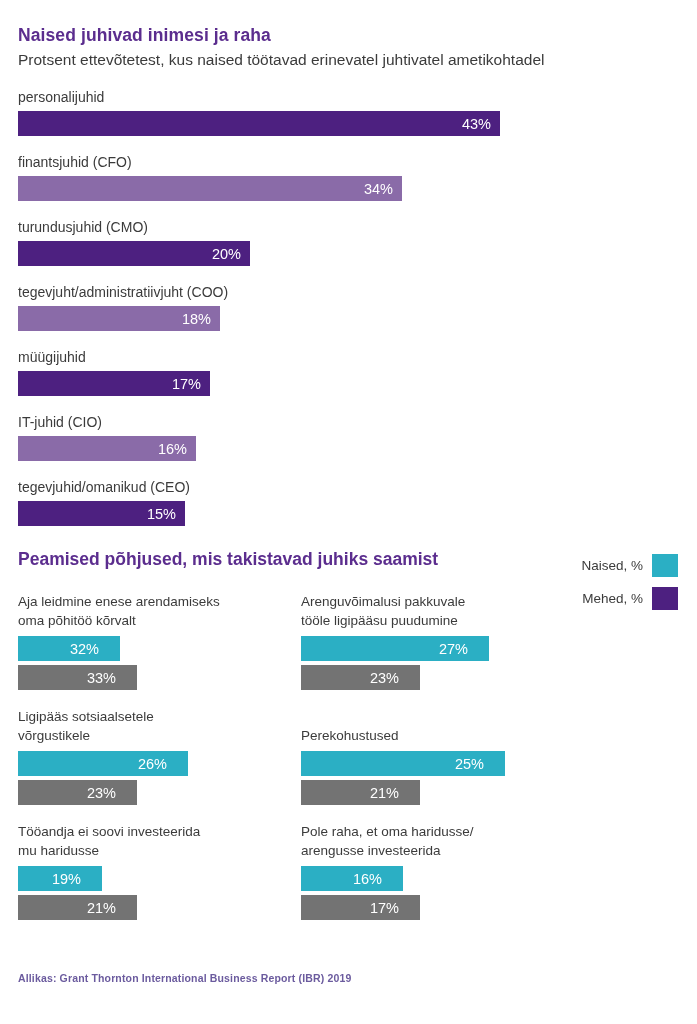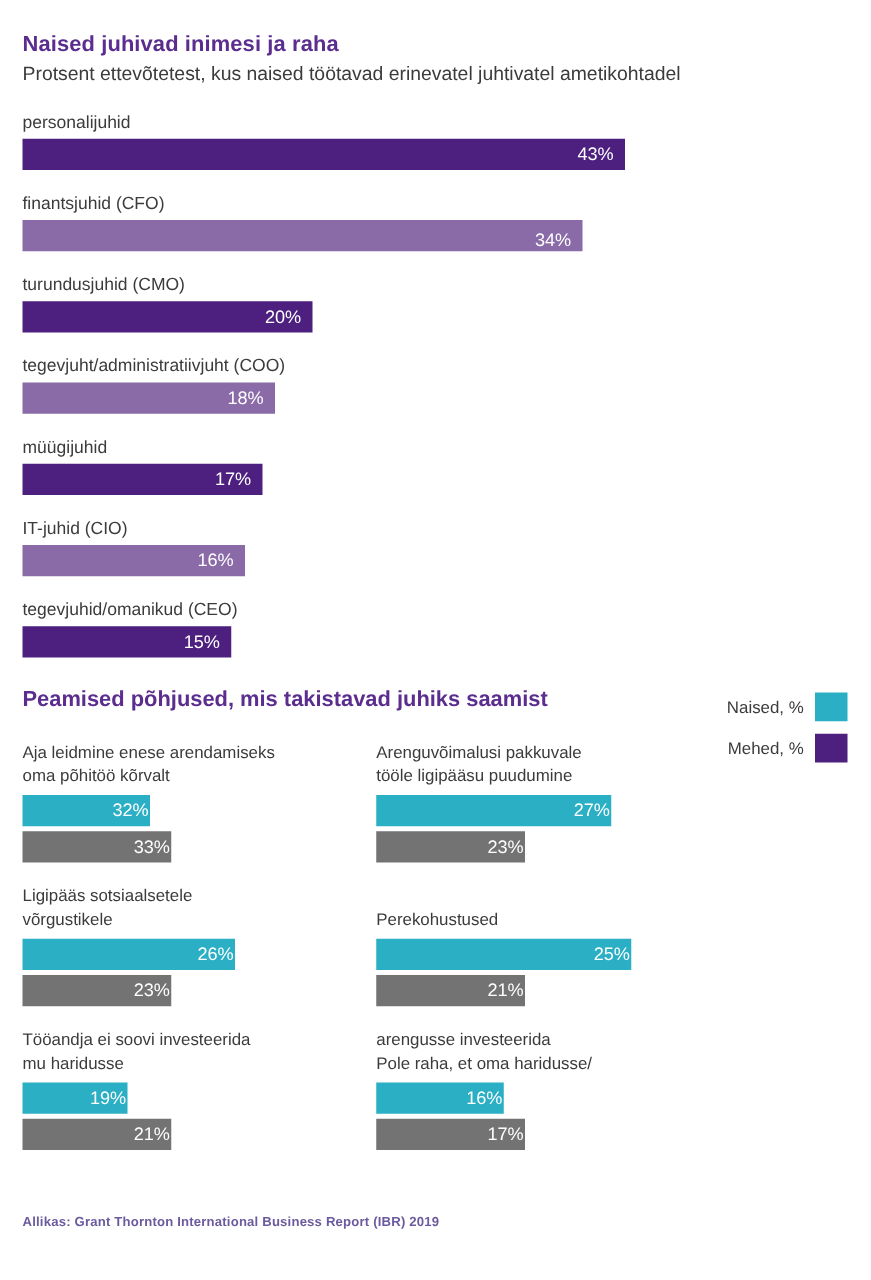--- a/index.html
+++ b/index.html
@@ -118,21 +118,21 @@
 
   .reason-bars { display: flex; flex-direction: column; gap: 4px; }
 
   .rbar {
     height: 25px;
     display: flex;
     align-items: center;
     justify-content: flex-end;
     color: #ffffff;
     font-size: 14.5px;
-    padding-right: 1px;
+    padding-right: 21px;
   }
 
   .rbar.women { background: #2BAFC4; }
   .rbar.men   { background: #737373; text-align: center; }
 
   
   .source {
     position: absolute;
     left: 18px;
     top: 972px;
@@ -154,21 +154,21 @@
 
   <div class="bars-section" id="bars-section">
       <div class="bar-row">
         <div class="bar-label">personalijuhid</div>
         <div class="bar dark" style="width: 482px;">
           <span>43%</span>
         </div>
       </div>
       <div class="bar-row">
         <div class="bar-label">finantsjuhid (CFO)</div>
-        <div class="bar light" style="width: 448px; align-items: flex-end;">
+        <div class="bar light" style="width: 384px;">
           <span>34%</span>
         </div>
       </div>
       <div class="bar-row">
         <div class="bar-label">turundusjuhid (CMO)</div>
         <div class="bar dark" style="width: 232px; justify-content: flex-end;">
           <span>20%</span>
         </div>
       </div>
       <div class="bar-row">
@@ -276,22 +276,22 @@
             <div class="rbar women" style="width: 84px;">
               <span>19%</span>
             </div>
             <div class="rbar men" style="width: 119px;">
               <span>21%</span>
             </div>
           </div>
         </div>
         <div class="reason-cell">
           <div class="reason-label">
+            <div>Pole raha, et oma haridusse/</div>
             <div>arengusse investeerida</div>
-            <div>Pole raha, et oma haridusse/</div>
           </div>
           <div class="reason-bars">
             <div class="rbar women" style="width: 102px;">
               <span>16%</span>
             </div>
             <div class="rbar men" style="width: 119px;">
               <span>17%</span>
             </div>
           </div>
         </div>

